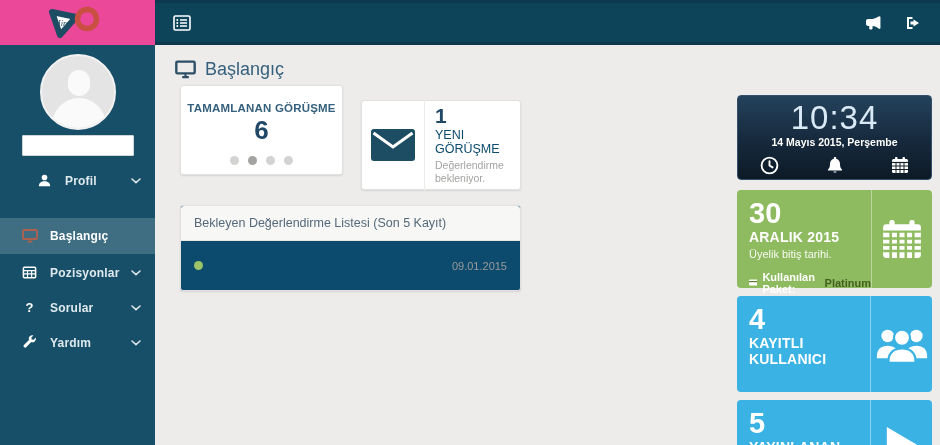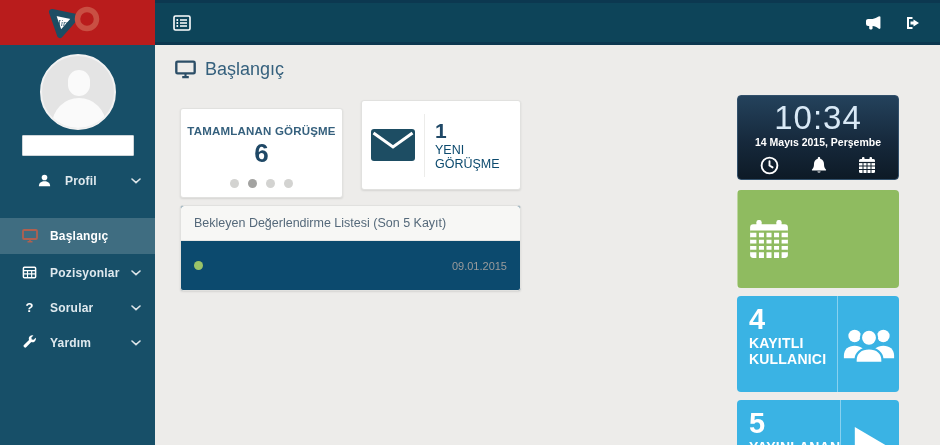--- a/index.html
+++ b/index.html
@@ -2,21 +2,21 @@
 <html><head>
 <meta charset="utf-8">
 <style>
   * { margin:0; padding:0; box-sizing:border-box; }
   html,body { width:940px; height:445px; overflow:hidden; }
   body { font-family:"Liberation Sans", sans-serif; background:#edecea; }
   .app { position:relative; width:940px; height:445px; overflow:hidden; }
 
   
   .sidebar { position:absolute; left:0; top:0; width:155px; height:445px; background:#174f68; z-index:3; }
-  .logo-area { height:45px; background:#b91c1c; display:flex; align-items:center; justify-content:center; }
+  .logo-area { height:45px; background:#ec4899; display:flex; align-items:center; justify-content:center; }
   .avatar-wrap { margin:9px auto 0; width:76px; height:76px; border-radius:50%; background:#e4e4e4; border:2px solid #f2f2f2; overflow:hidden; position:relative; }
   .avatar-head { position:absolute; left:26px; top:14px; width:22px; height:26px; border-radius:11px; background:#fafafa; }
   .avatar-body { position:absolute; left:10px; top:42px; width:54px; height:40px; border-radius:27px 27px 0 0; background:#fafafa; }
   .name-plate { display:block; margin:5px auto 0; width:112px; height:21px; border:1px solid #cfd6da; border-radius:1px; background:#ffffff; font-size:11px; padding:0 5px; color:#333; }
   .menu { margin-top:7px; list-style:none; }
   .nav-item { height:35px; display:flex; align-items:center; padding:0 14px 0 21px; cursor:pointer; color:#dfe9ee; }
   .nav-item .ni { width:17px; display:flex; justify-content:center; }
   .nav-item .lbl { margin-left:12px; font-size:12px; font-weight:bold; letter-spacing:.2px; }
   .nav-item .chev { margin-left:auto; opacity:.85; display:flex; }
   .nav-item.profil { margin-bottom:20px;padding-left:36px; }
@@ -28,21 +28,21 @@
   .topbar .spacer { flex:1; }
   .tb-btn { display:flex; align-items:center; justify-content:center; width:26px; height:26px; cursor:pointer; }
   .tb-right { display:flex; gap:14px; }
 
   
   .main { position:absolute; left:155px; top:45px; width:785px; height:400px; background:#edecea; }
   .page-header { display:flex; align-items:center; gap:9px; padding:14px 0 0 20px; }
   .page-title { font-size:18px; color:#35607d; }
 
   .card { position:absolute; background:#fff; border:1px solid #e1e1df; border-radius:3px; box-shadow:0 1px 2px rgba(0,0,0,.10); }
-  .card-completed { left:25px; top:63px; width:163px; height:90px; text-align:center; }
+  .card-completed { left:25px; top:40px; width:163px; height:90px; text-align:center; }
   .card-completed .c-title { font-size:11.5px; font-weight:bold; color:#35607d; margin-top:16px; letter-spacing:.2px; }
   .card-completed .c-value { font-size:26px; font-weight:bold; color:#1f4866; margin-top:2px; line-height:1.1; }
   .dots { position:absolute; left:0; right:0; bottom:9px; display:flex; justify-content:center; gap:9px; }
   .dot { width:9px; height:9px; border-radius:50%; background:#d3d3d1; cursor:pointer; }
   .dot.active { background:#a3a3a1; }
 
   .card-new { left:206px; top:55px; width:160px; height:90px; display:flex; align-items:center; }
   .card-new .env-wrap { width:62px; display:flex; justify-content:center; }
   .card-new .nv-col { border-left:1px solid #ececea; padding:6px 0 6px 10px; flex:1; }
   .card-new .n-value { font-size:21px; font-weight:bold; color:#1f4866; line-height:1; }
@@ -50,21 +50,21 @@
   .card-new .n-sub { font-size:10.5px; color:#a3a3a1; margin-top:3px; line-height:1.25; }
 
   .panel { position:absolute; left:25px; top:160px; width:341px; background:#0c4a6e; border:1px solid #e1e1df; border-radius:3px; box-shadow:0 1px 2px rgba(0,0,0,.10); }
   .panel-h { background:#f7f7f5; border-bottom:1px solid #e7e7e5; padding:10px 13px; font-size:12.5px; color:#55697a; border-radius:3px 3px 0 0; }
   .panel-row { height:49px; display:flex; align-items:center; padding:0 13px; cursor:pointer; }
   .status-dot { width:9px; height:9px; border-radius:50%; background:#9bc368; }
   .row-date { margin-left:auto; font-size:11px; color:#9b9b9b; }
 
   
   .rcol { position:absolute; left:582px; top:0; width:195px; }
-  .w { position:absolute; left:0; width:162px; border-radius:4px; color:#fff; }
+  .w { position:absolute; left:0; width:195px; border-radius:4px; color:#fff; }
   .w-clock { top:50px; height:85px; background:linear-gradient(180deg,#24425c 0%,#16293c 55%,#0d1a26 100%); border:1px solid #32506b; text-align:center; }
   .w-time { font-size:33px; color:#d9e9f6; letter-spacing:1px; margin-top:3px; line-height:1.15; font-weight:normal; }
   .w-date { font-size:10.5px; font-weight:bold; color:#fff; margin-top:-1px; }
   .w-icons { display:flex; justify-content:space-between; padding:8px 22px 0; }
   .w-icons .ic { cursor:pointer; display:flex; }
 
   .w-green { top:145px; height:98px; background:#8fbb60; display:flex; }
   .w-blue1 { top:251px; height:96px; background:#3ab3e4; display:flex; }
   .w-blue2 { top:355px; height:92px; background:#3ab3e4; display:flex; }
   .w-left { flex:1; padding:8px 0 8px 12px; }
@@ -213,20 +213,24 @@
     <div class="card card-new">
       <div class="env-wrap">
         <svg width="44" height="32" viewBox="0 0 44 32">
           <rect width="44" height="32" rx="3" fill="#1d4d63"></rect>
           <path d="M2.5 4l19.5 14L41.5 4" stroke="#fff" stroke-width="3" fill="none"></path>
         </svg>
       </div>
       <div class="nv-col">
         <div class="n-value">1</div>
         <div class="n-title">YENI GÖRÜŞME</div>
+        <div class="n-sub">
+          <div>Değerlendirme</div>
+          <div>bekleniyor.</div>
+        </div>
       </div>
     </div>
 
     <div class="panel">
       <div class="panel-h">Bekleyen Değerlendirme Listesi (Son 5 Kayıt)</div>
       <div class="panel-row">
         <span class="status-dot"></span>
         <span class="row-date">09.01.2015</span>
       </div>
     </div>
@@ -255,20 +259,33 @@
               <rect x="4" y="1" width="2.5" height="3.5" rx="1" fill="#fff"></rect>
               <rect x="11.5" y="1" width="2.5" height="3.5" rx="1" fill="#fff"></rect>
               <path d="M1 6.5h16" stroke="#13222f" stroke-width="1.2"></path>
               <path d="M5 6.5v10.5M9 6.5v10.5M13 6.5v10.5M1 10h16M1 13.5h16" stroke="#13222f" stroke-width="1"></path>
             </svg>
           </span>
         </div>
       </div>
 
       <div class="w w-green">
+        <div class="w-left">
+          <div class="big-num">30</div>
+          <div class="w-title">ARALIK 2015</div>
+          <div class="w-sub">Üyelik bitiş tarihi.</div>
+          <div class="pkg-row">
+            <svg width="13" height="9" viewBox="0 0 14 10">
+              <rect width="14" height="10" rx="1.5" fill="#fff"></rect>
+              <rect y="2.5" width="14" height="2" fill="#5a7d36"></rect>
+            </svg>
+            <span>Kullanılan Paket:</span>
+            <span class="pkg-val">Platinum</span>
+          </div>
+        </div>
         <div class="w-right">
           <svg width="42" height="42" viewBox="0 0 40 40">
             <rect x="2" y="6" width="36" height="32" rx="3" fill="#fff"></rect>
             <rect x="8" y="2" width="5" height="8" rx="2" fill="#fff"></rect>
             <rect x="27" y="2" width="5" height="8" rx="2" fill="#fff"></rect>
             <path d="M2 13h36" stroke="#8fbb60" stroke-width="2"></path>
             <path d="M9.2 13v25M16.4 13v25M23.6 13v25M30.8 13v25" stroke="#8fbb60" stroke-width="2.4"></path>
             <path d="M2 19.5h36M2 25.5h36M2 31.5h36" stroke="#8fbb60" stroke-width="2.4"></path>
           </svg>
         </div>

